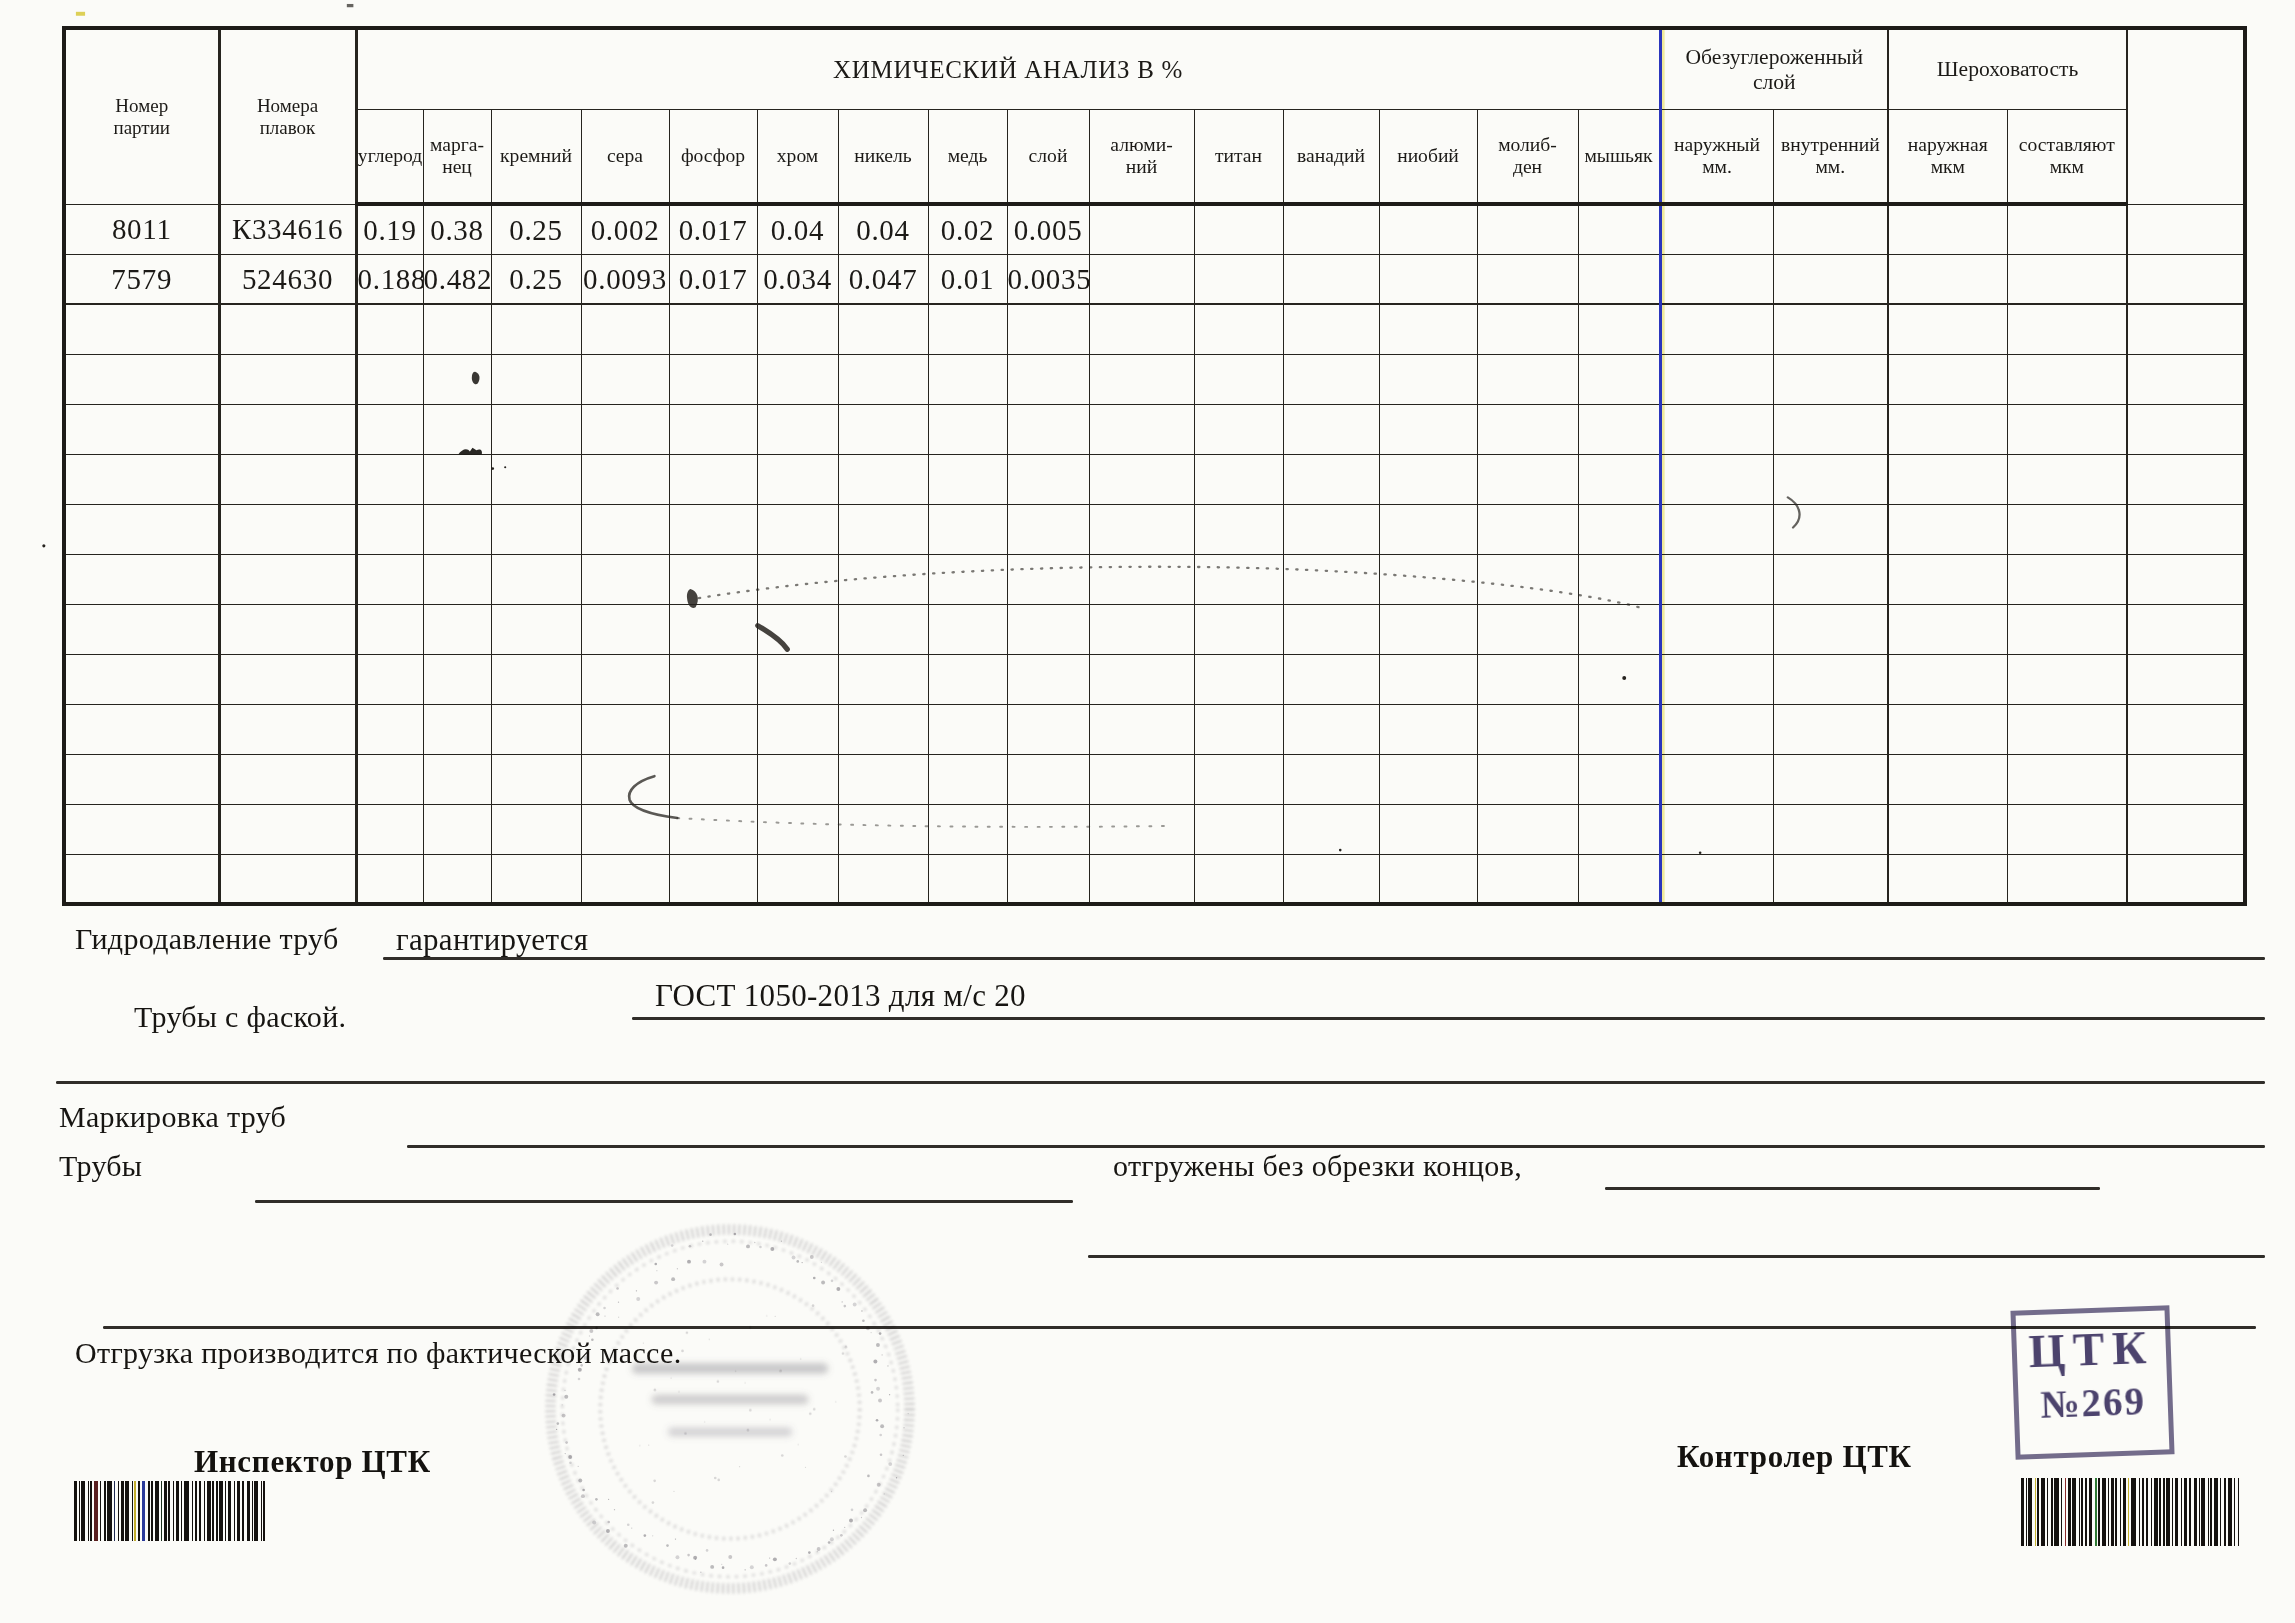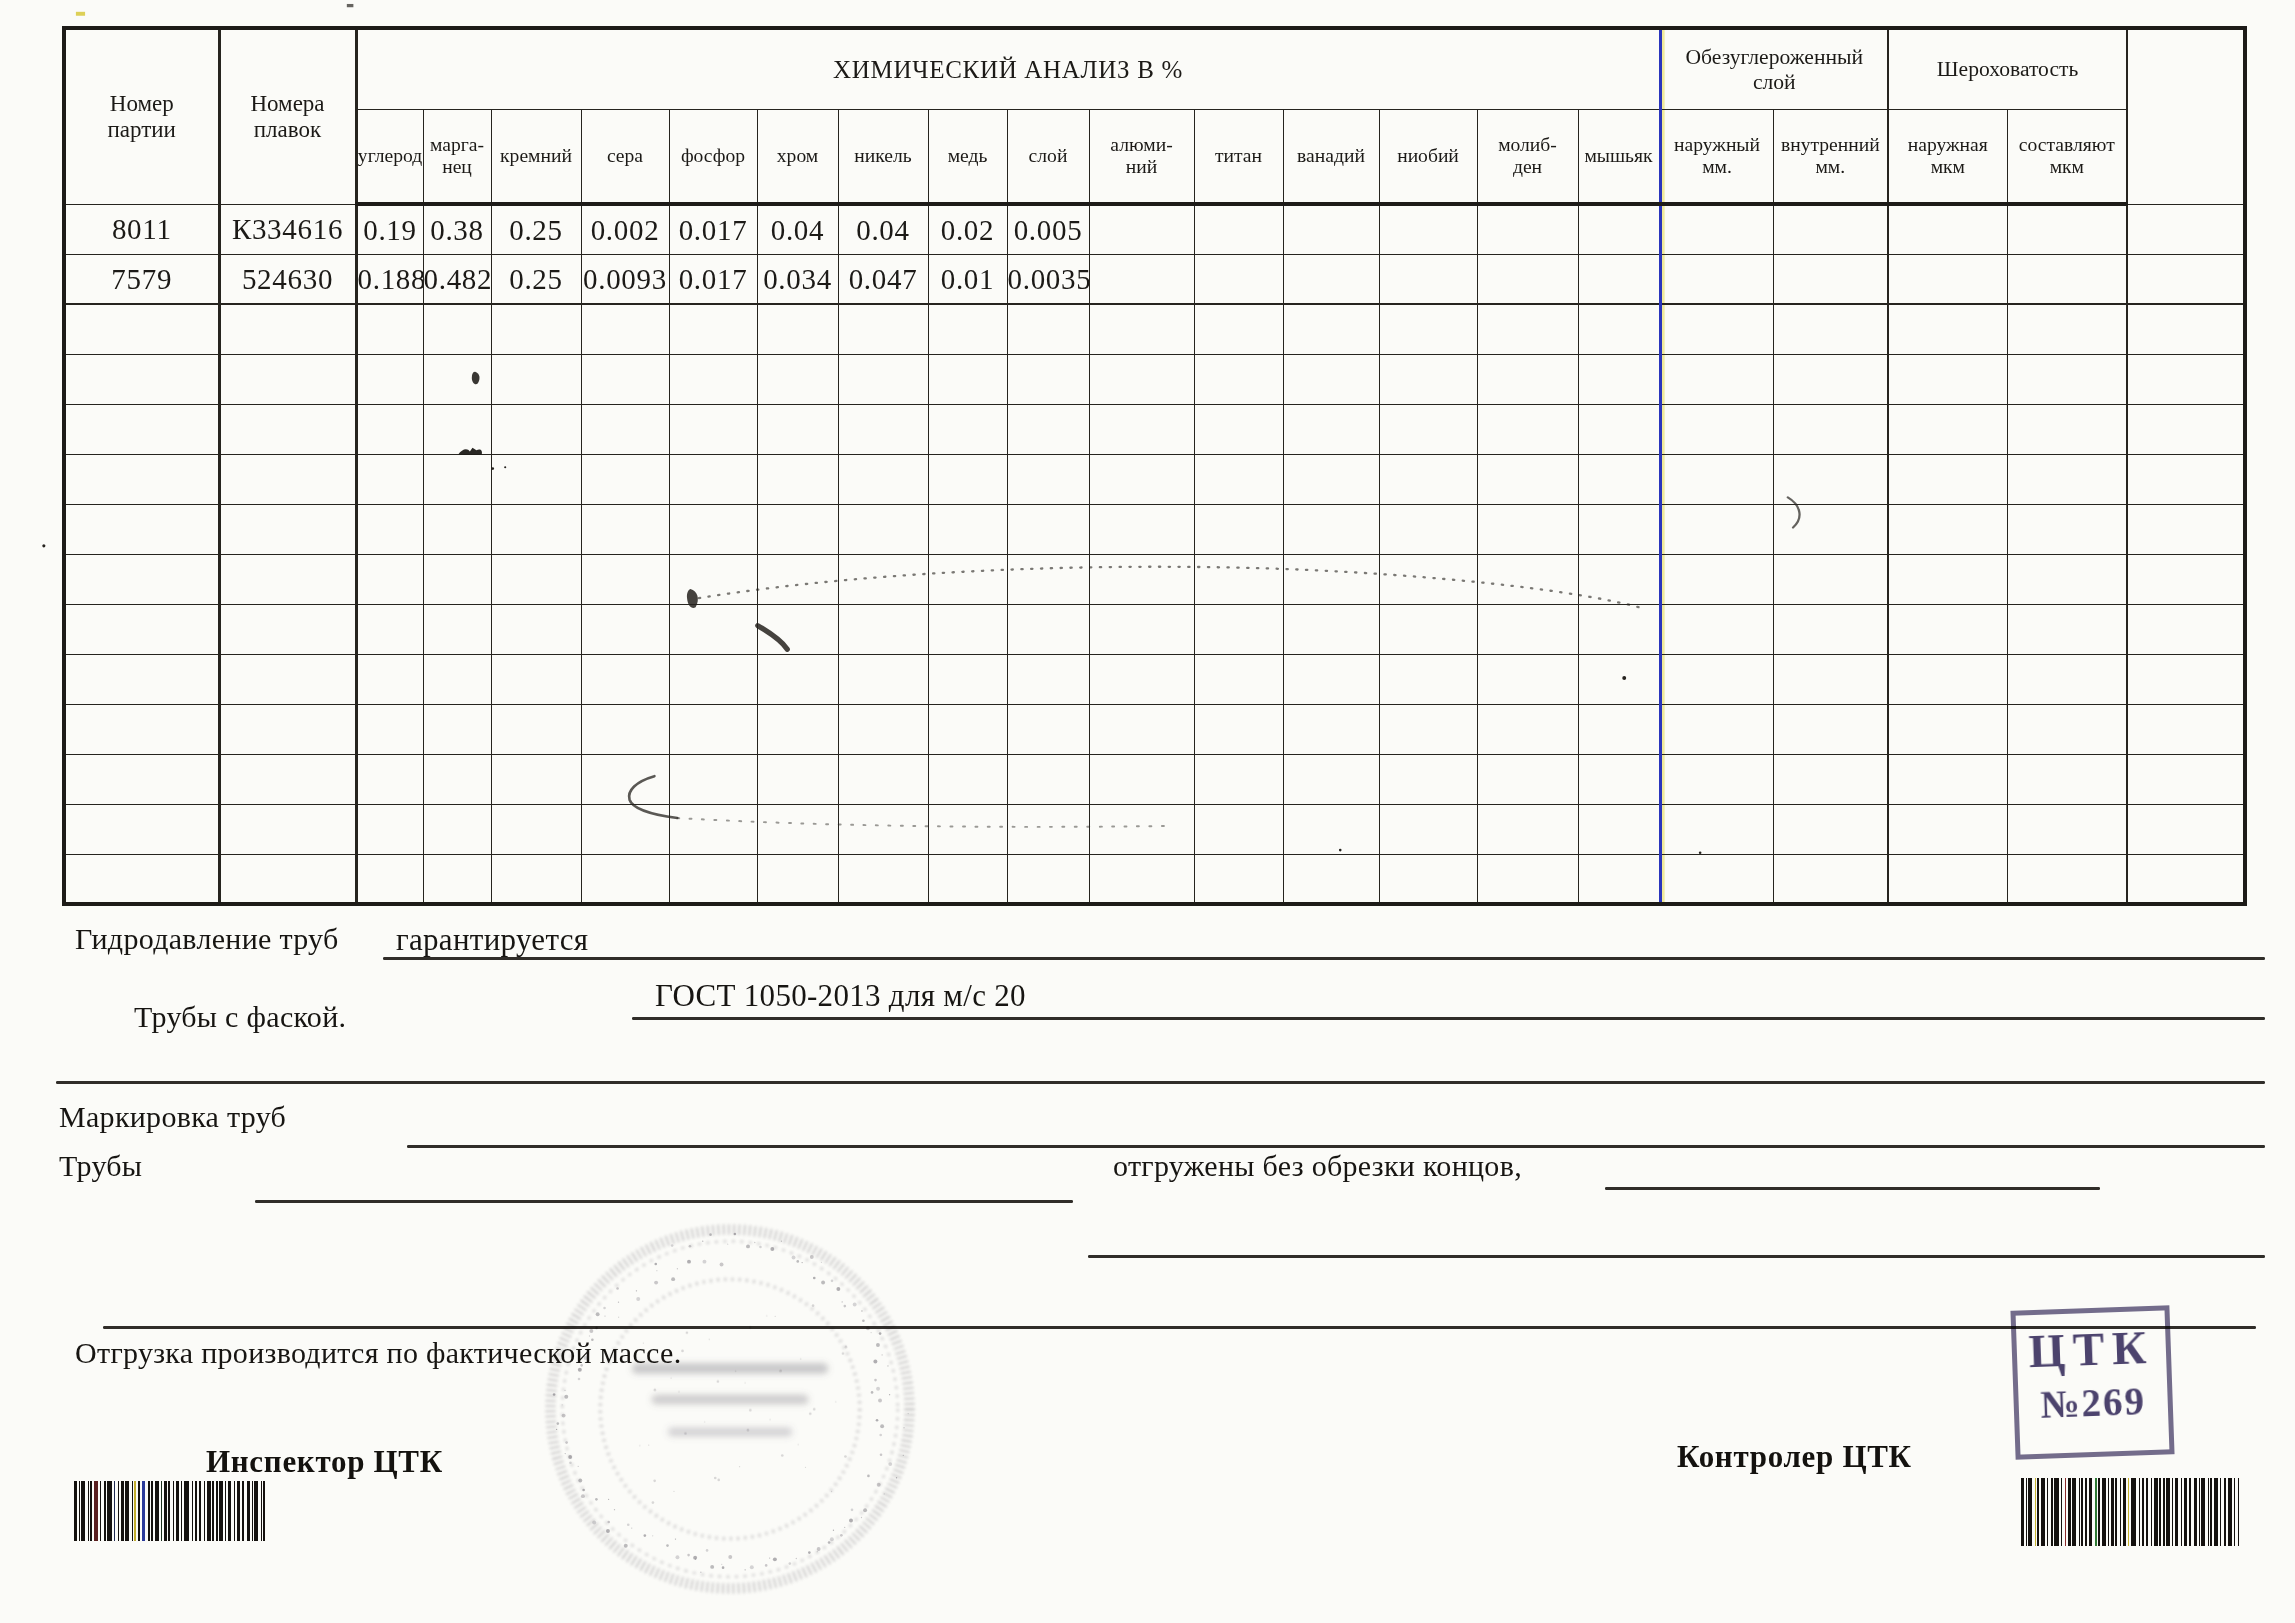--- a/index.html
+++ b/index.html
@@ -12,21 +12,21 @@
   .tbl-wrap{position:absolute; left:62px; top:26px;}
   table.cert{border-collapse:collapse; table-layout:fixed; width:2180px;
     border:4.6px solid #1d1b18; background:transparent;}
   table.cert th, table.cert td{
     border:1.3px solid #26241f; padding:0; text-align:center; vertical-align:middle;
     font-family:"Liberation Serif", serif; color:#1c1a17; overflow:hidden;
     white-space:pre-line; line-height:1.12;
   }
   tr.hrow1 th{height:79px; font-weight:normal;}
   tr.hrow2 th{height:92px; font-weight:normal; font-size:19.6px;}
-  th.hmain{font-size:23px; line-height:1.35;}
+  th.hmain{font-size:19px; line-height:1.35;}
   th.htitle{vertical-align:top; padding-top:5.2px; font-size:25px; letter-spacing:0.7px; font-weight:normal;}
   th.hgroup{font-size:21.6px;}
   th.hsubr{font-size:21.6px;}
   tr.hrow2 th{border-bottom:4.6px solid #1d1b18;}
   th[rowspan]{border-bottom:4.6px solid #1d1b18;}
   tbody tr{height:50px;}
   tbody td{font-size:29px; letter-spacing:0.7px;}
   tbody tr.r2 td{border-bottom-width:2px;}
   .br6{border-right-width:3.9px !important;}
   .bl4{border-left-width:2.6px !important;}
@@ -508,21 +508,21 @@
   <div class="uline" style="left:255px; top:1200px; width:818px"></div>
   <span class="ftext" style="left:1113px; top:1149px">отгружены без обрезки концов,</span>
   <div class="uline" style="left:1605px; top:1187px; width:495px"></div>
 
   <div class="uline" style="left:1088px; top:1255px; width:1177px"></div>
 
   <div class="uline" style="left:103px; top:1326px; width:2153px"></div>
 
   <span class="ftext" style="left:75px; top:1336px">Отгрузка производится по фактической массе.</span>
 
-  <span class="ftext sig" style="left:206px; top:1444px">Инспектор ЦТК</span>
+  <span class="ftext sig" style="left:194px; top:1444px">Инспектор ЦТК</span>
   <span class="ftext sig" style="left:1677px; top:1439px">Контролер ЦТК</span>
 
   <svg class="round-stamp" width="380" height="380" viewBox="0 0 580 580">
     <defs>
         <filter id="b1">
           <feGaussianBlur stdDeviation="2.2"></feGaussianBlur>
         </filter>
           <filter id="b2">
           <feGaussianBlur stdDeviation="5"></feGaussianBlur>
         </filter>

